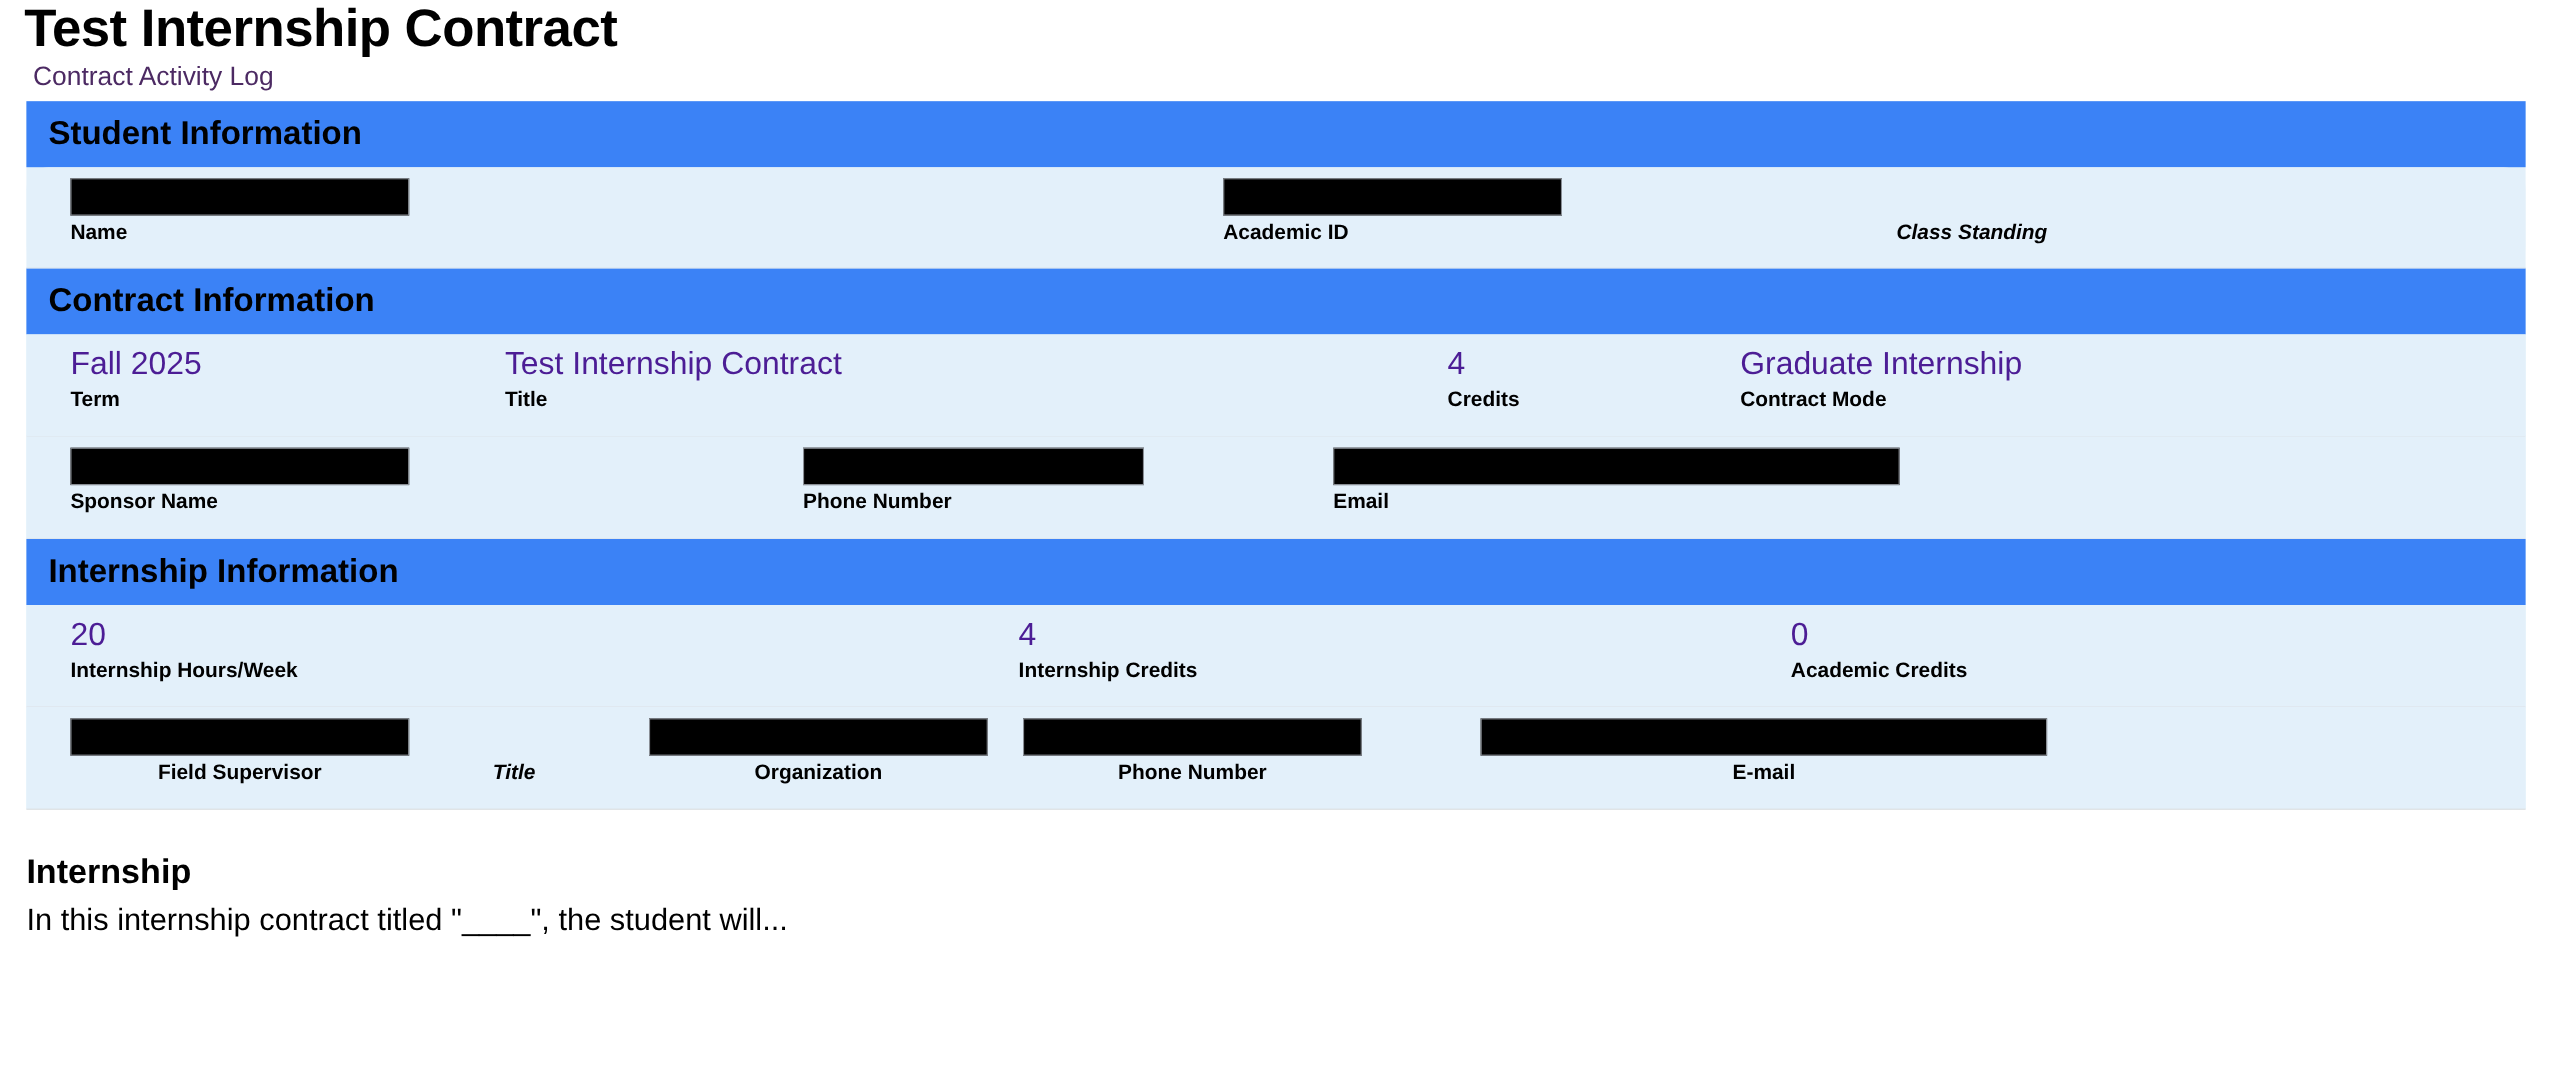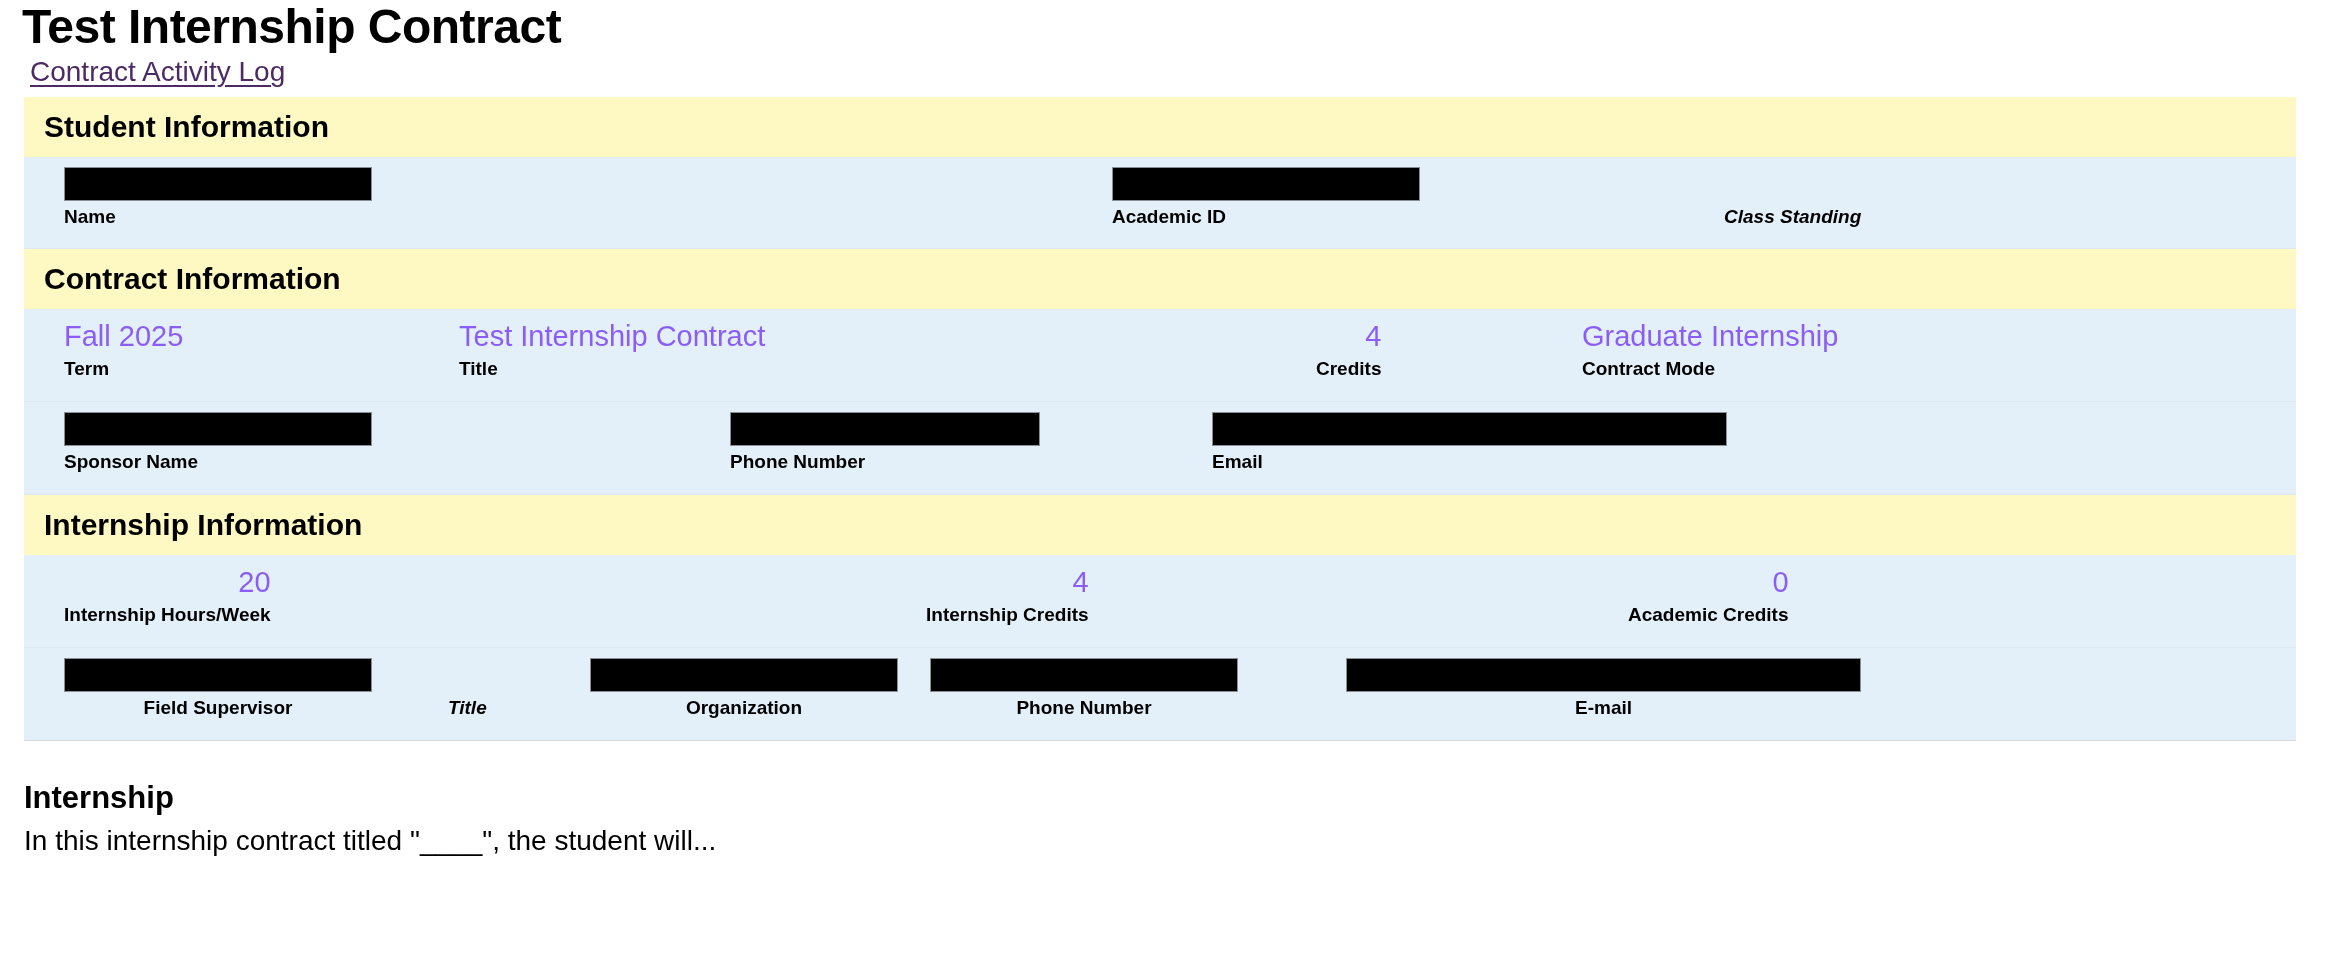--- a/index.html
+++ b/index.html
@@ -30,39 +30,38 @@
     padding: 2px 0 0 22px;
     font-size: 48px;
     font-weight: bold;
     line-height: 1.05;
     letter-spacing: -0.5px;
     color: #000;
   }
   .activity-log-link {
     display: inline-block;
     margin: 4px 0 0 30px;
-    font-size: 28px;
+    font-size: 24px;
     line-height: 1.15;
     color: #4c2a63;
-    text-decoration: underline;
     text-underline-offset: 4px;
     cursor: pointer;
   }
 
   
   .contract-table {
     margin: 8px 0 0 24px;
     width: 2272px;
     border-collapse: collapse;
     background: #e3f0fa;
     border-bottom: 1px solid #d8d8d8;
   }
 
   .section-header {
-    background: #fef9c3;
+    background: #3b82f6;
     height: 58px;
   }
   .section-header-label {
     font-size: 30px;
     font-weight: bold;
     color: #000;
     padding-left: 20px;
     line-height: 58px;
     white-space: nowrap;
   }
@@ -77,24 +76,23 @@
 
   
   .field {
     position: absolute;
     top: 0;
   }
   .field-value {
     display: block;
     font-size: 29px;
     line-height: 34px;
-    color: #8b5cf6;
+    color: #4c1d95;
     white-space: nowrap;
     padding-top: 10px;
-    text-align: right;
   }
   .field-label {
     display: block;
     font-size: 19px;
     font-weight: bold;
     line-height: 22px;
     color: #000;
     white-space: nowrap;
     padding-top: 5px;
   }

